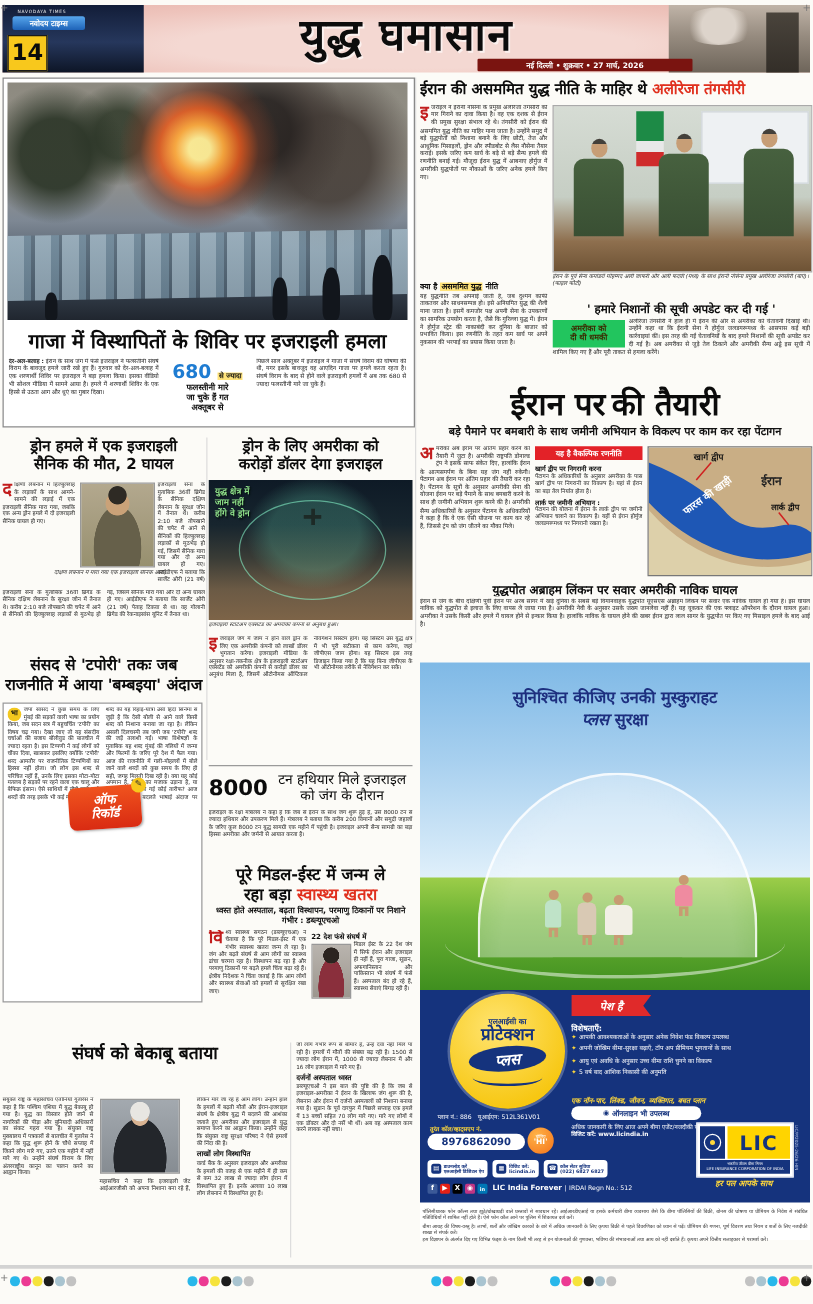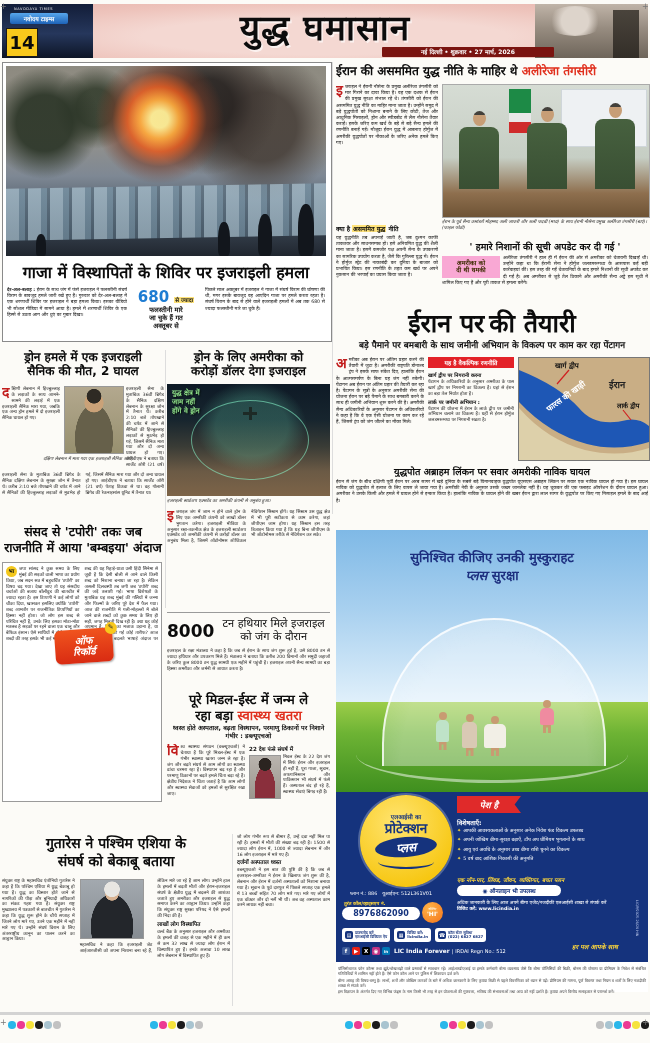--- a/index.html
+++ b/index.html
@@ -14,21 +14,21 @@
   .c2{column-count:2;column-gap:5px;}
   .c3{column-count:3;column-gap:5px;}
   p{margin:0 0 2px 0;}
   .dropcap{float:left;font-size:14px;line-height:.95;font-weight:bold;color:#c21d1d;margin:0 2px 0 0;}
   .mini{font-size:5.6px;font-weight:bold;color:#0c0c0c;margin:1px 0;}
   .hl{background:#ffe37a;padding:0 1px;}
   .vline{background:#ddd;width:1px;}
   .sepline{border-top:1px solid #9a9a9a;height:0;}
   
   .mast{left:2px;top:4px;width:646px;height:54px;background:radial-gradient(ellipse at 50% 60%, #f4d8d2 0 40%, #eec4bc 70%, #e7b5ad 100%);}
-  .mast-left{left:0;top:0;width:91px;height:54px;background:linear-gradient(180deg,#121d38 0%,#26375c 55%,#0d1526 100%);}
+  .mast-left{left:0;top:0;width:113px;height:54px;background:linear-gradient(180deg,#121d38 0%,#26375c 55%,#0d1526 100%);}
   .mast-right{left:533px;top:0;width:113px;height:54px;background:linear-gradient(180deg,#c0b4a8 0%,#978c80 45%,#6e655a 100%);}
   .mast-bldg{left:78px;top:6px;width:26px;height:48px;background:linear-gradient(180deg,#4a443c,#332e28);}
   .mast-smoke{left:10px;top:2px;width:60px;height:30px;border-radius:50%;background:radial-gradient(circle,#ddd4cb 0 40%,rgba(220,212,203,0) 70%);}
   .brand-top{left:12px;top:3px;font-size:3.5px;color:#eee;letter-spacing:.6px;}
   .brand{left:8px;top:9px;width:58px;height:11px;background:linear-gradient(180deg,#57a6ec,#1e63b8);border-radius:2px;color:#fff;font-size:6px;font-weight:bold;display:flex;align-items:center;justify-content:center;}
   .pageno{left:4px;top:24px;width:30px;height:27px;background:#f8c81c;border:1px solid #1a1a1a;display:flex;align-items:center;justify-content:center;font-size:18px;font-weight:bold;color:#0b0b0b;}
   .mast-title{left:120px;top:1px;width:406px;height:42px;display:flex;align-items:center;justify-content:center;font-size:35px;font-weight:bold;color:#0c0c0c;text-shadow:1.5px 1.5px 0 rgba(255,255,255,.65);letter-spacing:1px;}
   .mast-date{left:380px;top:43px;width:172px;height:10px;background:#7a1410;color:#fff;font-size:6px;font-weight:bold;display:flex;align-items:center;justify-content:center;border-radius:1px;}
   .cropmark{font-size:8px;color:#777;}
   
@@ -53,21 +53,21 @@
   
   .tang-head{left:336px;top:62px;width:312px;height:18px;font-size:12px;font-weight:bold;white-space:nowrap;color:#0b0b0b;}
   .red{color:#e0301e;}
   .blue{color:#1e86d2;}
   .cmd-photo{left:442px;top:84px;width:206px;height:132px;border:1px solid #aaa;background:linear-gradient(180deg,#d6dcd4 0%,#c6cec4 55%,#8e6f4e 82%,#6e5335 100%);}
   .screen{position:absolute;left:118px;top:4px;width:84px;height:56px;background:#eef1f3;border:1px solid #cfd6da;}
   .flag{position:absolute;left:66px;top:4px;width:22px;height:44px;background:linear-gradient(180deg,#1d8a46 0 55%, #e8e8e8 55% 75%, #cf2b2b 75%);}
   .officer{position:absolute;width:40px;}
   .o-head{width:13px;height:15px;border-radius:50%;background:linear-gradient(180deg,#43403a 0 28%, #c79e76 30%);margin:0 auto;}
   .o-body{width:40px;height:62px;border-radius:8px 8px 0 0;background:linear-gradient(180deg,#47613f,#394f33);margin-top:1px;}
-  .badgebox{float:left;width:58px;height:22px;background:#f9a8d4;margin:1px 3px 1px 0;display:flex;flex-direction:column;align-items:center;justify-content:center;font-size:6.4px;font-weight:bold;color:#3c2a00;line-height:1.15;}
+  .badgebox{float:left;width:58px;height:22px;background:#22c55e;margin:1px 3px 1px 0;display:flex;flex-direction:column;align-items:center;justify-content:center;font-size:6.4px;font-weight:bold;color:#3c2a00;line-height:1.15;}
   
   .antim-head{left:336px;top:307px;width:312px;height:30px;display:flex;align-items:center;justify-content:center;gap:5px;font-size:25px;font-weight:bold;white-space:nowrap;color:#0b0b0b;}
   .antim-sub{left:336px;top:339px;width:312px;height:12px;font-size:8.8px;font-weight:bold;color:#111;}
   .altlabel{left:428px;top:357px;width:86px;height:11px;background:#e32228;color:#fff;font-size:6px;font-weight:bold;display:flex;align-items:center;justify-content:center;}
   .althead{font-size:5.2px;font-weight:bold;color:#0b0b0b;margin:1px 0 0 0;}
   .mapbox{left:518px;top:357px;width:130px;height:102px;border:1px solid #777;}
   .linc-head{left:336px;top:465px;width:312px;height:12px;font-size:9.5px;font-weight:bold;color:#0b0b0b;}
   
   .sold-head{left:2px;top:350px;width:162px;height:32px;font-size:12px;font-weight:bold;line-height:1.2;color:#0b0b0b;}
   .sold-photo{left:64px;top:386px;width:58px;height:66px;border:1px solid #999;background:
@@ -347,21 +347,20 @@
   </div>
 </div>
 <div class="abs vline" style="left:232px;top:834px;height:172px;"></div>
 <div class="abs clip" style="left:237px;top:834px;width:93px;height:172px;">
   <div class="bt2 jt">जो लोग गंभीर रूप से बीमार हैं, उन्हें दवा नहीं मिल पा रही है। हमलों में मौतों की संख्या बढ़ रही है। 1500 से ज्यादा लोग ईरान में, 1000 से ज्यादा लेबनान में और 16 लोग इजराइल में मारे गए हैं।</div>
   <div class="mini">दर्जनों अस्पताल ध्वस्त</div>
   <div class="bt2 jt">डब्ल्यूएचओ ने इस बात की पुष्टि की है कि जब से इजराइल-अमरीका ने ईरान के खिलाफ जंग शुरू की है, लेबनान और ईरान में दर्जनों अस्पतालों को निशाना बनाया गया है। सूडान के पूर्व दारफुर में पिछले सप्ताह एक हमले में 13 बच्चों सहित 70 लोग मारे गए। मारे गए लोगों में एक डॉक्टर और दो नर्सें भी थीं। अब वह अस्पताल काम करने लायक नहीं बचा।</div>
 </div>
 
 <div class="abs gut-head ctr">
-  <div>गुतारेस ने पश्चिम एशिया के</div>
   <div>संघर्ष को बेकाबू बताया</div>
 </div>
 <div class="abs c3 bt2 jt clip" style="left:2px;top:878px;width:228px;height:128px;">
   <p>संयुक्त राष्ट्र के महासचिव एंतोनियो गुतारेस ने कहा है कि पश्चिम एशिया में युद्ध बेकाबू हो गया है। युद्ध का विस्तार होते जाने से नागरिकों की पीड़ा और बुनियादी अधिकारों का संकट गहरा गया है। संयुक्त राष्ट्र मुख्यालय में पत्रकारों से बातचीत में गुतारेस ने कहा कि युद्ध शुरू होने के चौथे सप्ताह में जितने लोग मारे गए, उतने एक महीने में नहीं मारे गए थे। उन्होंने संघर्ष विराम के लिए अंतरराष्ट्रीय कानून का पालन करने का आह्वान किया।</p>
   <span class="gut-photo"></span>
   <p>महासचिव ने कहा कि इजराइली जेट आईआरजीसी को अपना निशाना बना रहे हैं, लेकिन मारे जा रहे हैं आम लोग। उन्होंने हाल के हमलों में बढ़ती मौतों और ईरान-इजराइल संघर्ष के क्षेत्रीय युद्ध में बदलने की आशंका जताते हुए अमरीका और इजराइल से युद्ध समाप्त करने का आह्वान किया। उन्होंने कहा कि संयुक्त राष्ट्र सुरक्षा परिषद ने ऐसे हमलों की निंदा की है।</p>
   <div class="mini">लाखों लोग विस्थापित</div>
   <p>वर्ल्ड बैंक के अनुसार इजराइल और अमरीका के हमलों की वजह से एक महीने में ही कम से कम 32 लाख से ज्यादा लोग ईरान में विस्थापित हुए हैं। इनके अलावा 10 लाख लोग लेबनान में विस्थापित हुए हैं।</p>
 </div>
 
@@ -443,20 +442,32 @@
     <div class="social">
       <span class="sq" style="background:#3b5998;">f</span>
       <span class="sq" style="background:#e62117;">▶</span>
       <span class="sq" style="background:#000;">X</span>
       <span class="sq" style="background:#c13584;">◉</span>
       <span class="sq" style="background:#0077b5;font-size:4px;">in</span>
       <span style="font-size:5.8px;font-weight:bold;margin-left:2px;">LIC India Forever</span>
       <span style="font-size:5px;">|</span>
       <span style="font-size:5px;">IRDAI Regn No.: 512</span>
     </div>
+    <div class="licbox">
+      <div class="lic-em">
+          <span class="lic-em-ring">
+            <span class="lic-em-dot"></span>
+          </span>
+        </div>
+      <div class="lic-yellow">LIC</div>
+      <div class="lic-strip">
+        <span>भारतीय जीवन बीमा निगम</span>
+        <span>LIFE INSURANCE CORPORATION OF INDIA</span>
+      </div>
+    </div>
     <div class="tagline">हर पल आपके साथ</div>
     <div class="sidecode">LIC/P/2025-26/26 HIN</div>
   </div>
   <div class="abs disc">
     <p>पॉलिसीधारक फोन कॉल्स तथा झूठे/धोखाधड़ी वाले प्रस्तावों से सावधान रहें। आईआरडीएआई या इसके कर्मचारी बीमा व्यवसाय जैसे कि बीमा पॉलिसियों की बिक्री, बोनस की घोषणा या प्रीमियम के निवेश से संबंधित गतिविधियों में शामिल नहीं होते हैं। ऐसे फोन कॉल आने पर पुलिस में शिकायत दर्ज करें।</p>
     <p>बीमा आग्रह की विषय-वस्तु है। लाभों, शर्तों और जोखिम कारकों के बारे में अधिक जानकारी के लिए कृपया बिक्री से पहले विवरणिका को ध्यान से पढ़ें। प्रीमियम की गणना, पूर्ण विवरण तथा नियम व शर्तों के लिए नजदीकी शाखा से संपर्क करें।</p>
     <p>इस विज्ञापन के अंतर्गत दिए गए विभिन्न फंड्स के नाम किसी भी तरह से इन योजनाओं की गुणवत्ता, भविष्य की संभावनाओं तथा आय को नहीं दर्शाते हैं। कृपया अपने वित्तीय सलाहकार से परामर्श करें।</p>
   </div>
 </div>
 

